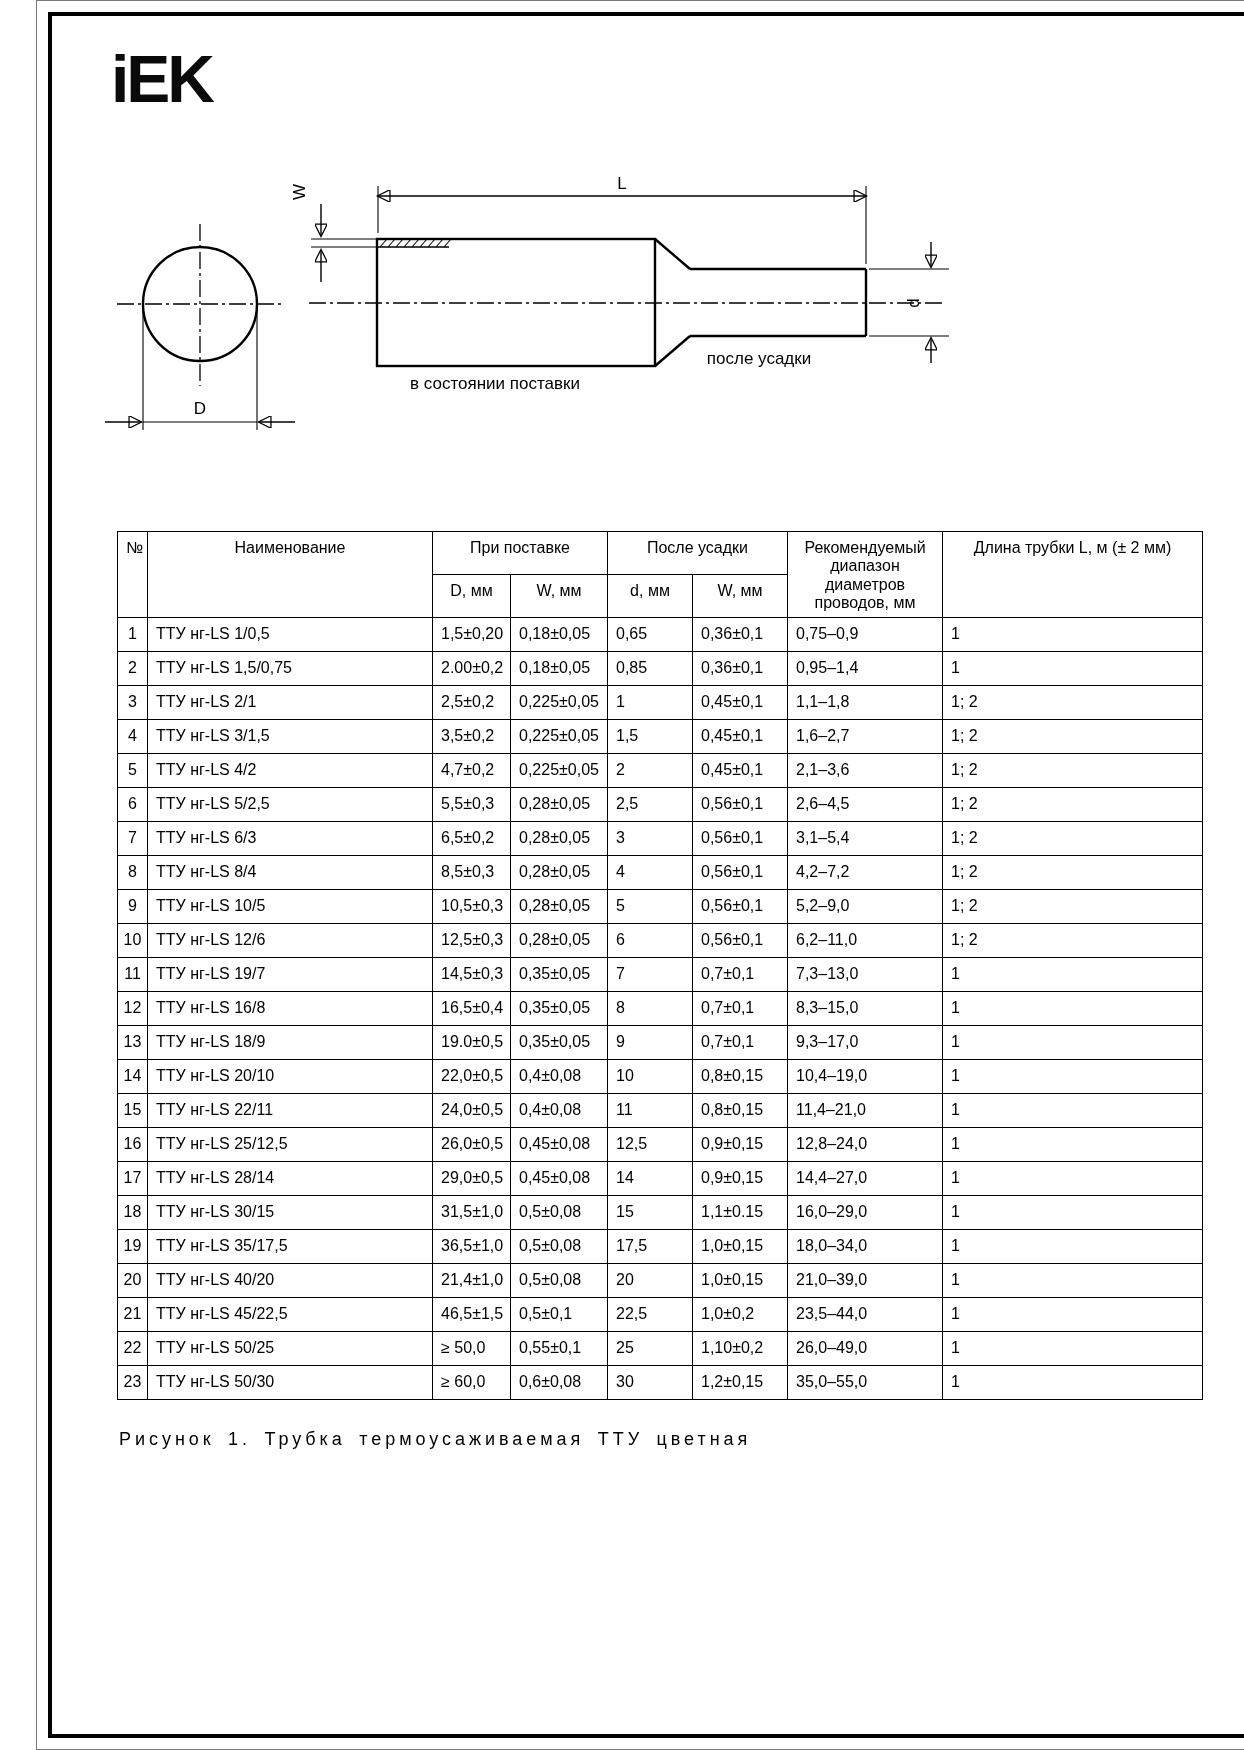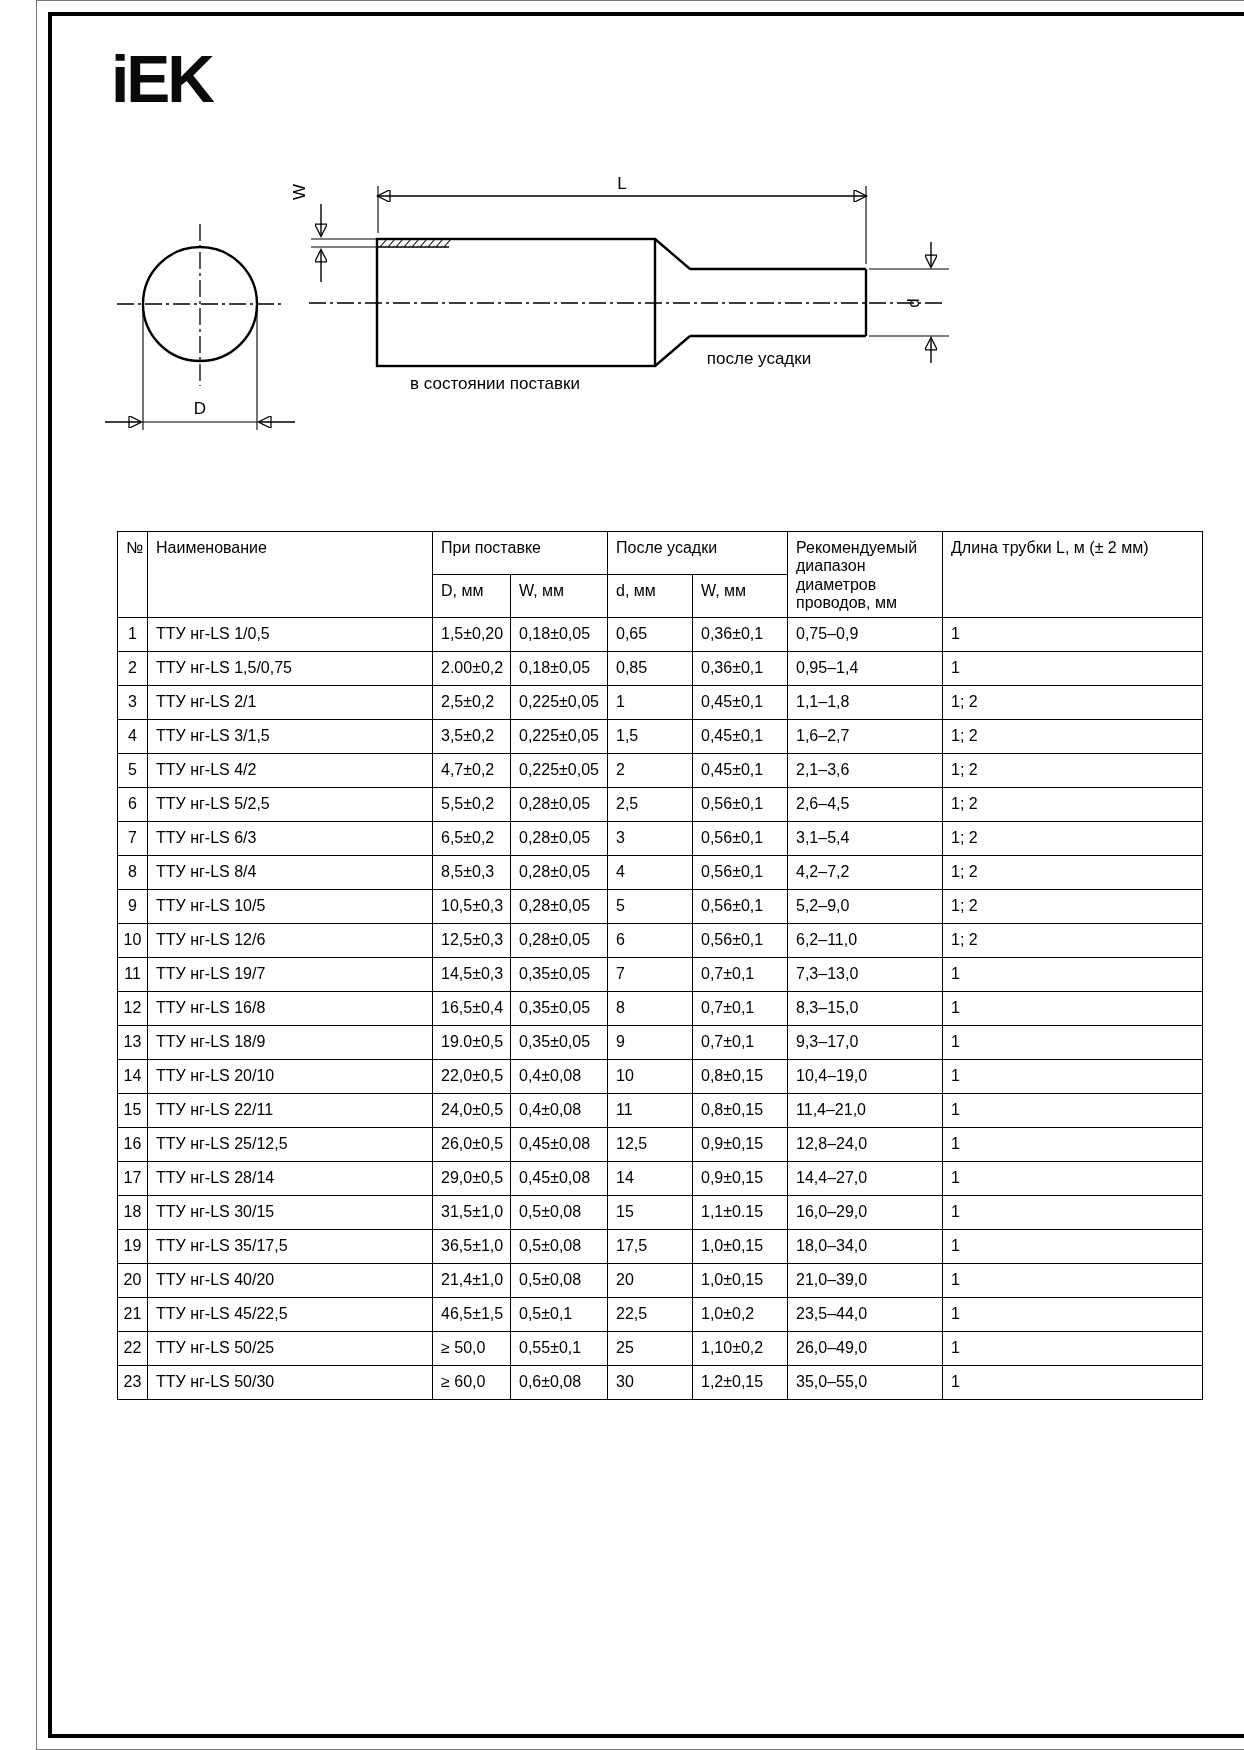--- a/index.html
+++ b/index.html
@@ -21,21 +21,21 @@
   .thick { stroke-width:2.4; }
   .mid { stroke-width:1.4; }
   .thin { stroke-width:1.1; }
   .cl { stroke-dasharray:17 4 3 4; stroke-width:1.3; }
   .data-table {
     position:absolute; left:80px; top:530px; width:1085px;
     border-collapse:collapse; table-layout:fixed; font-size:16px;
   }
   .data-table th, .data-table td { border:1px solid #000; }
   .data-table th {
-    font-weight:normal; text-align:left; vertical-align:top;
+    font-weight:normal; text-align:center; vertical-align:top;
     padding:7px 8px 4px 8px; height:37px; line-height:1.15;
   }
   .data-table th.num { text-align:center; }
   .data-table td { height:34px; vertical-align:middle; padding:0 8px; }
   .data-table td.num { text-align:center; padding:0 2px; }
   .caption {
     position:absolute; left:82px; top:1428px;
     font-size:18px; letter-spacing:0.22em; word-spacing:0.25em;
   }
 </style>
@@ -186,21 +186,21 @@
           <td>4,7±0,2</td>
           <td>0,225±0,05</td>
           <td>2</td>
           <td>0,45±0,1</td>
           <td>2,1–3,6</td>
           <td>1; 2</td>
         </tr>
         <tr>
           <td class="num">6</td>
           <td>ТТУ нг-LS 5/2,5</td>
-          <td>5,5±0,2</td>
+          <td>5,5±0,3</td>
           <td>0,28±0,05</td>
           <td>2,5</td>
           <td>0,56±0,1</td>
           <td>2,6–4,5</td>
           <td>1; 2</td>
         </tr>
         <tr>
           <td class="num">7</td>
           <td>ТТУ нг-LS 6/3</td>
           <td>6,5±0,2</td>
@@ -366,13 +366,14 @@
           <td>≥ 60,0</td>
           <td>0,6±0,08</td>
           <td>30</td>
           <td>1,2±0,15</td>
           <td>35,0–55,0</td>
           <td>1</td>
         </tr>
       </tbody>
   </table>
 
+  <div class="caption">Рисунок 1. Трубка термоусаживаемая ТТУ цветная</div>
 </div>
 
 </body></html>

